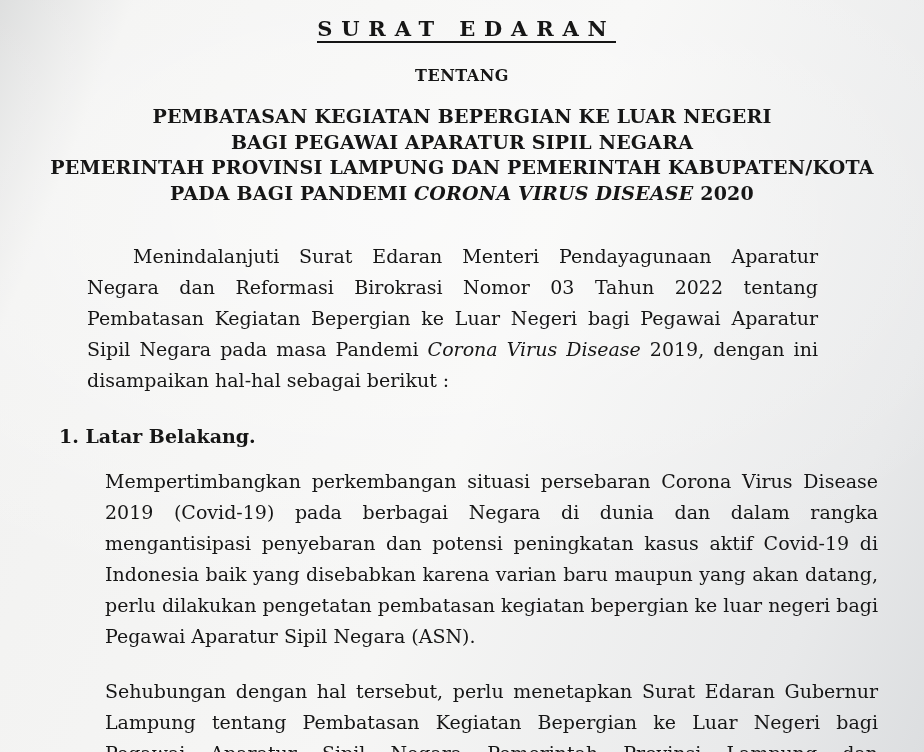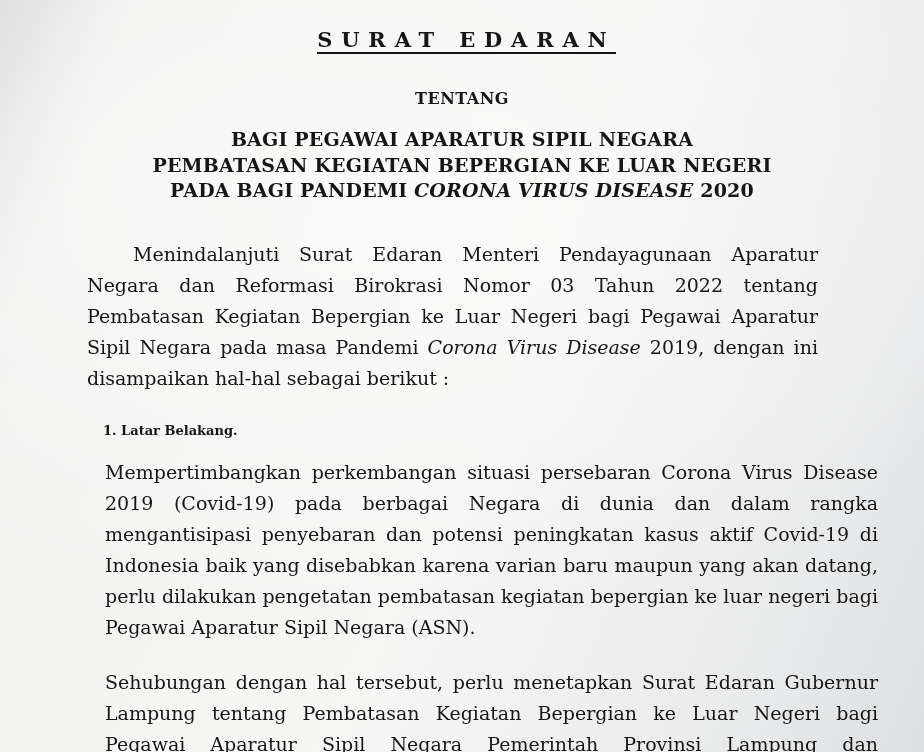--- a/index.html
+++ b/index.html
@@ -13,42 +13,42 @@
     font-family: "DejaVu Serif", "Liberation Serif", serif;
     color: #161616;
     background:
       radial-gradient(120% 90% at 42% 28%, rgba(255,255,255,0.55), rgba(255,255,255,0) 62%),
       linear-gradient(112deg, #d9dada 0%, #f2f2f1 11%, #f6f6f5 52%, #e8e9ea 86%, #dcdee0 100%);
   }
   .page {
     box-sizing: border-box;
     width: 924px;
     height: 596px;
-    padding-top: 28px;
+    padding-top: 17px;
   }
   .center { text-align: center; }
 
   .se-title {
     font-size: 21px;
     font-weight: bold;
     letter-spacing: 0.42em;
     margin-right: -0.42em; 
     display: inline-block;
     border-bottom: 2.5px solid #151515;
     padding-bottom: 1px;
     line-height: 1.1;
   }
   .se-number {
     margin-top: 3px;
     font-size: 19px;
     font-weight: bold;
     letter-spacing: 0.02em;
   }
   .se-about {
-    margin-top: 35px;
+    margin-top: 23px;
     font-size: 16px;
     font-weight: bold;
     letter-spacing: 0.03em;
   }
   .se-subject {
     margin-top: 19px;
     font-size: 19px;
     font-weight: bold;
     line-height: 25.5px;
     letter-spacing: 0.01em;
@@ -56,22 +56,22 @@
   .body-text {
     font-size: 19px;
     line-height: 31px;
     text-align: justify;
   }
   .intro-par {
     margin: 35px 106px 12px 87px;
     text-indent: 46px;
   }
   .section-heading {
-    margin: 29px 106px 0 103px;
-    font-size: 13px;
+    margin: 29px 106px 0 59px;
+    font-size: 19px;
     font-weight: bold;
   }
   .sub-par {
     margin: 19px 46px 0 105px;
   }
   .sub-par.second {
     margin-top: 24px;
   }
   i { }
 </style>
@@ -80,22 +80,23 @@
 
 <div class="page">
 
   <div class="center">
     <div>
       <span class="se-title">SURAT EDARAN</span>
     </div>
     <div class="se-about">TENTANG</div>
 
     <div class="se-subject">
+      <div>PEMBATASAN KEGIATAN BEPERGIAN KE LUAR NEGERI</div>
       <div>BAGI PEGAWAI APARATUR SIPIL NEGARA</div>
-      <div>PEMBATASAN KEGIATAN BEPERGIAN KE LUAR NEGERI</div>
+      <div>PEMERINTAH PROVINSI LAMPUNG DAN PEMERINTAH KABUPATEN/KOTA</div>
       <div>
         <span>PADA BAGI PANDEMI </span><i>CORONA VIRUS DISEASE</i><span> 2020</span>
       </div>
     </div>
   </div>
 
   <p class="body-text intro-par">
     <span>Menindalanjuti Surat Edaran Menteri Pendayagunaan Aparatur Negara dan Reformasi Birokrasi Nomor 03 Tahun 2022 tentang Pembatasan Kegiatan Bepergian ke Luar Negeri bagi Pegawai Aparatur Sipil Negara pada masa Pandemi </span><i>Corona Virus Disease</i><span> 2019, dengan ini disampaikan hal-hal sebagai berikut :</span>
   </p>
 

